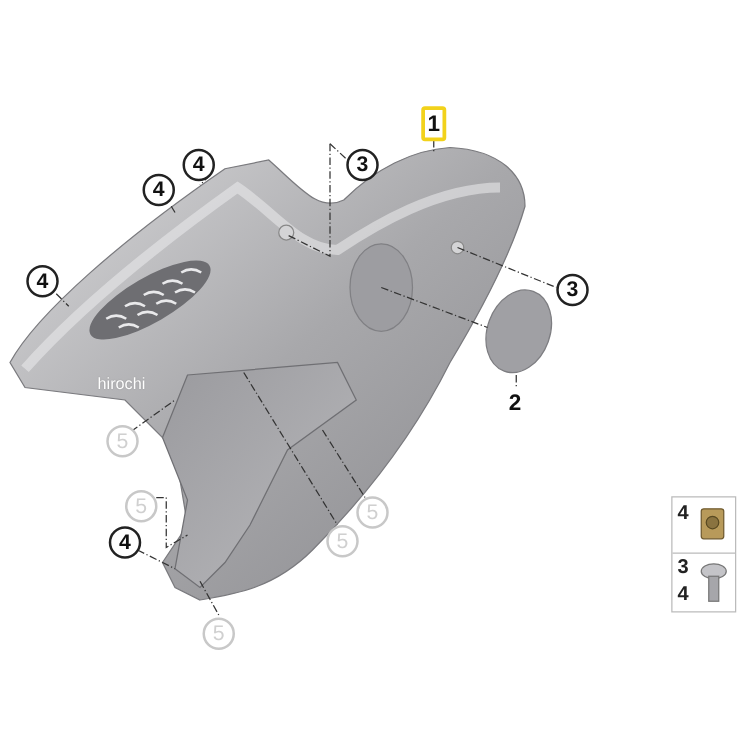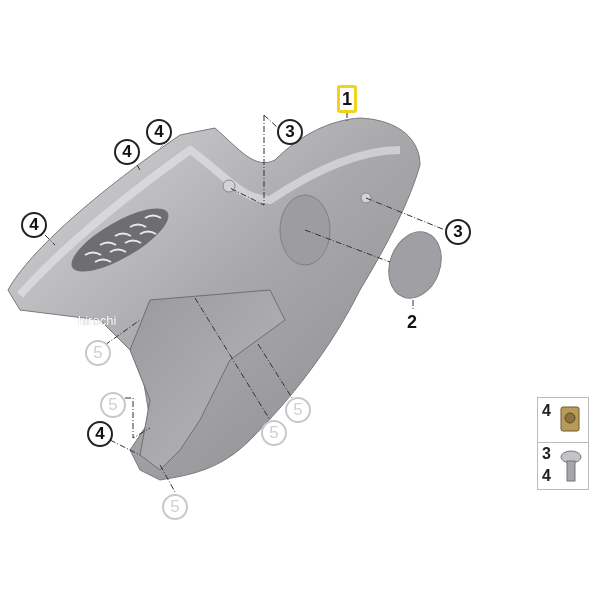--- a/index.html
+++ b/index.html
@@ -4,21 +4,21 @@
 <style>
   html, body { margin:0; padding:0; background:#ffffff; }
   body { width:600px; height:600px; position:relative; overflow:hidden; font-family:"Liberation Sans", sans-serif; }
   #stage { position:absolute; left:0; top:0; width:600px; height:600px; }
   .callout { position:absolute; width:26px; height:26px; border:2px solid #222; border-radius:50%; background:#fff;
     display:flex; align-items:center; justify-content:center; font-weight:bold; font-size:17px; color:#111; box-sizing:border-box; }
   .callout.faint { border-color:#c8c8c8; color:#d0d0d0; font-weight:normal; }
   .callout-plain { position:absolute; font-weight:bold; font-size:18px; color:#111; }
   .main-label { position:absolute; left:337px; top:85px; width:20px; height:28px; border:3px solid #f2d21b; border-radius:3px;
     background:#fff; display:flex; align-items:center; justify-content:center; font-weight:bold; font-size:18px; color:#111; box-sizing:border-box; }
-  .watermark { position:absolute; left:78px; top:313px; font-size:13px; color:#ffffff; text-shadow:0 0 1px #888; }
+  .watermark { position:absolute; left:78px; top:299px; font-size:13px; color:#ffffff; text-shadow:0 0 1px #888; }
   .legend { position:absolute; left:537px; top:397px; width:50px; border:1px solid #bbb; background:#fff; }
   .legend-cell { position:relative; height:44px; border-bottom:1px solid #bbb; }
   .legend-cell:last-child { border-bottom:none; height:46px; }
   .legend-num { position:absolute; left:4px; font-weight:bold; font-size:16px; color:#222; }
 </style>
 </head>
 <body>
 
 <div id="stage">
   <svg width="600" height="600" viewBox="0 0 600 600">

